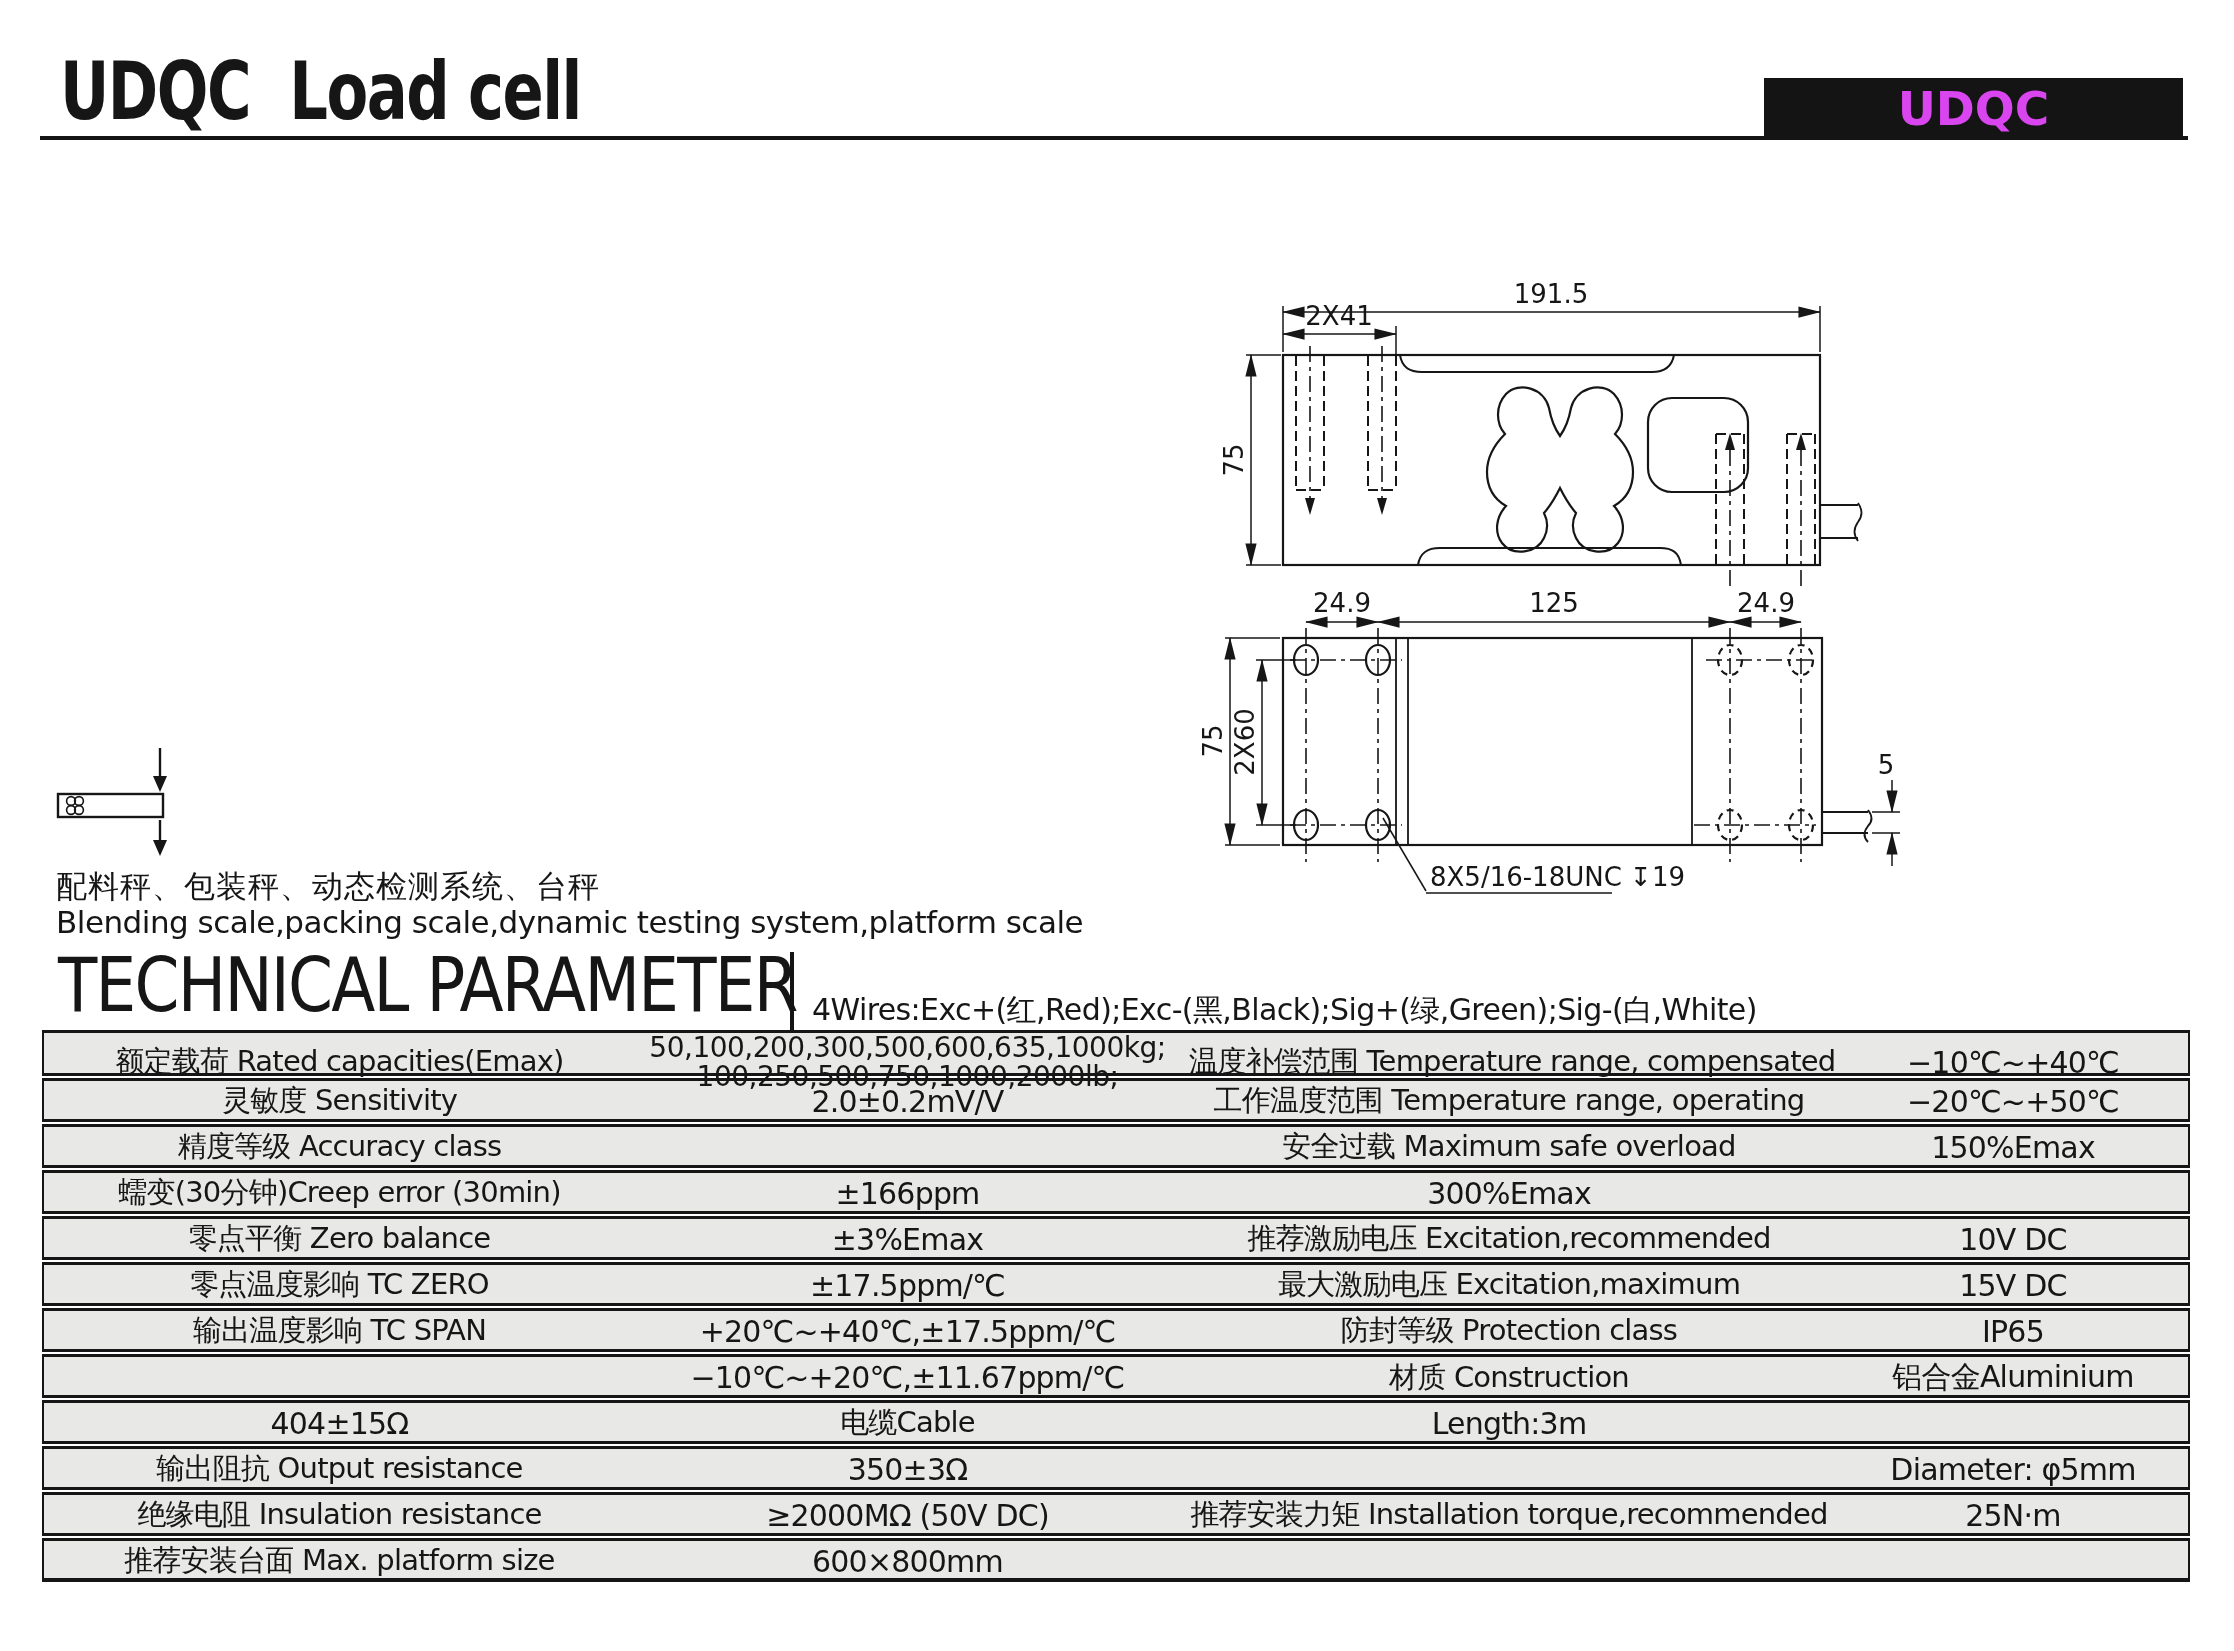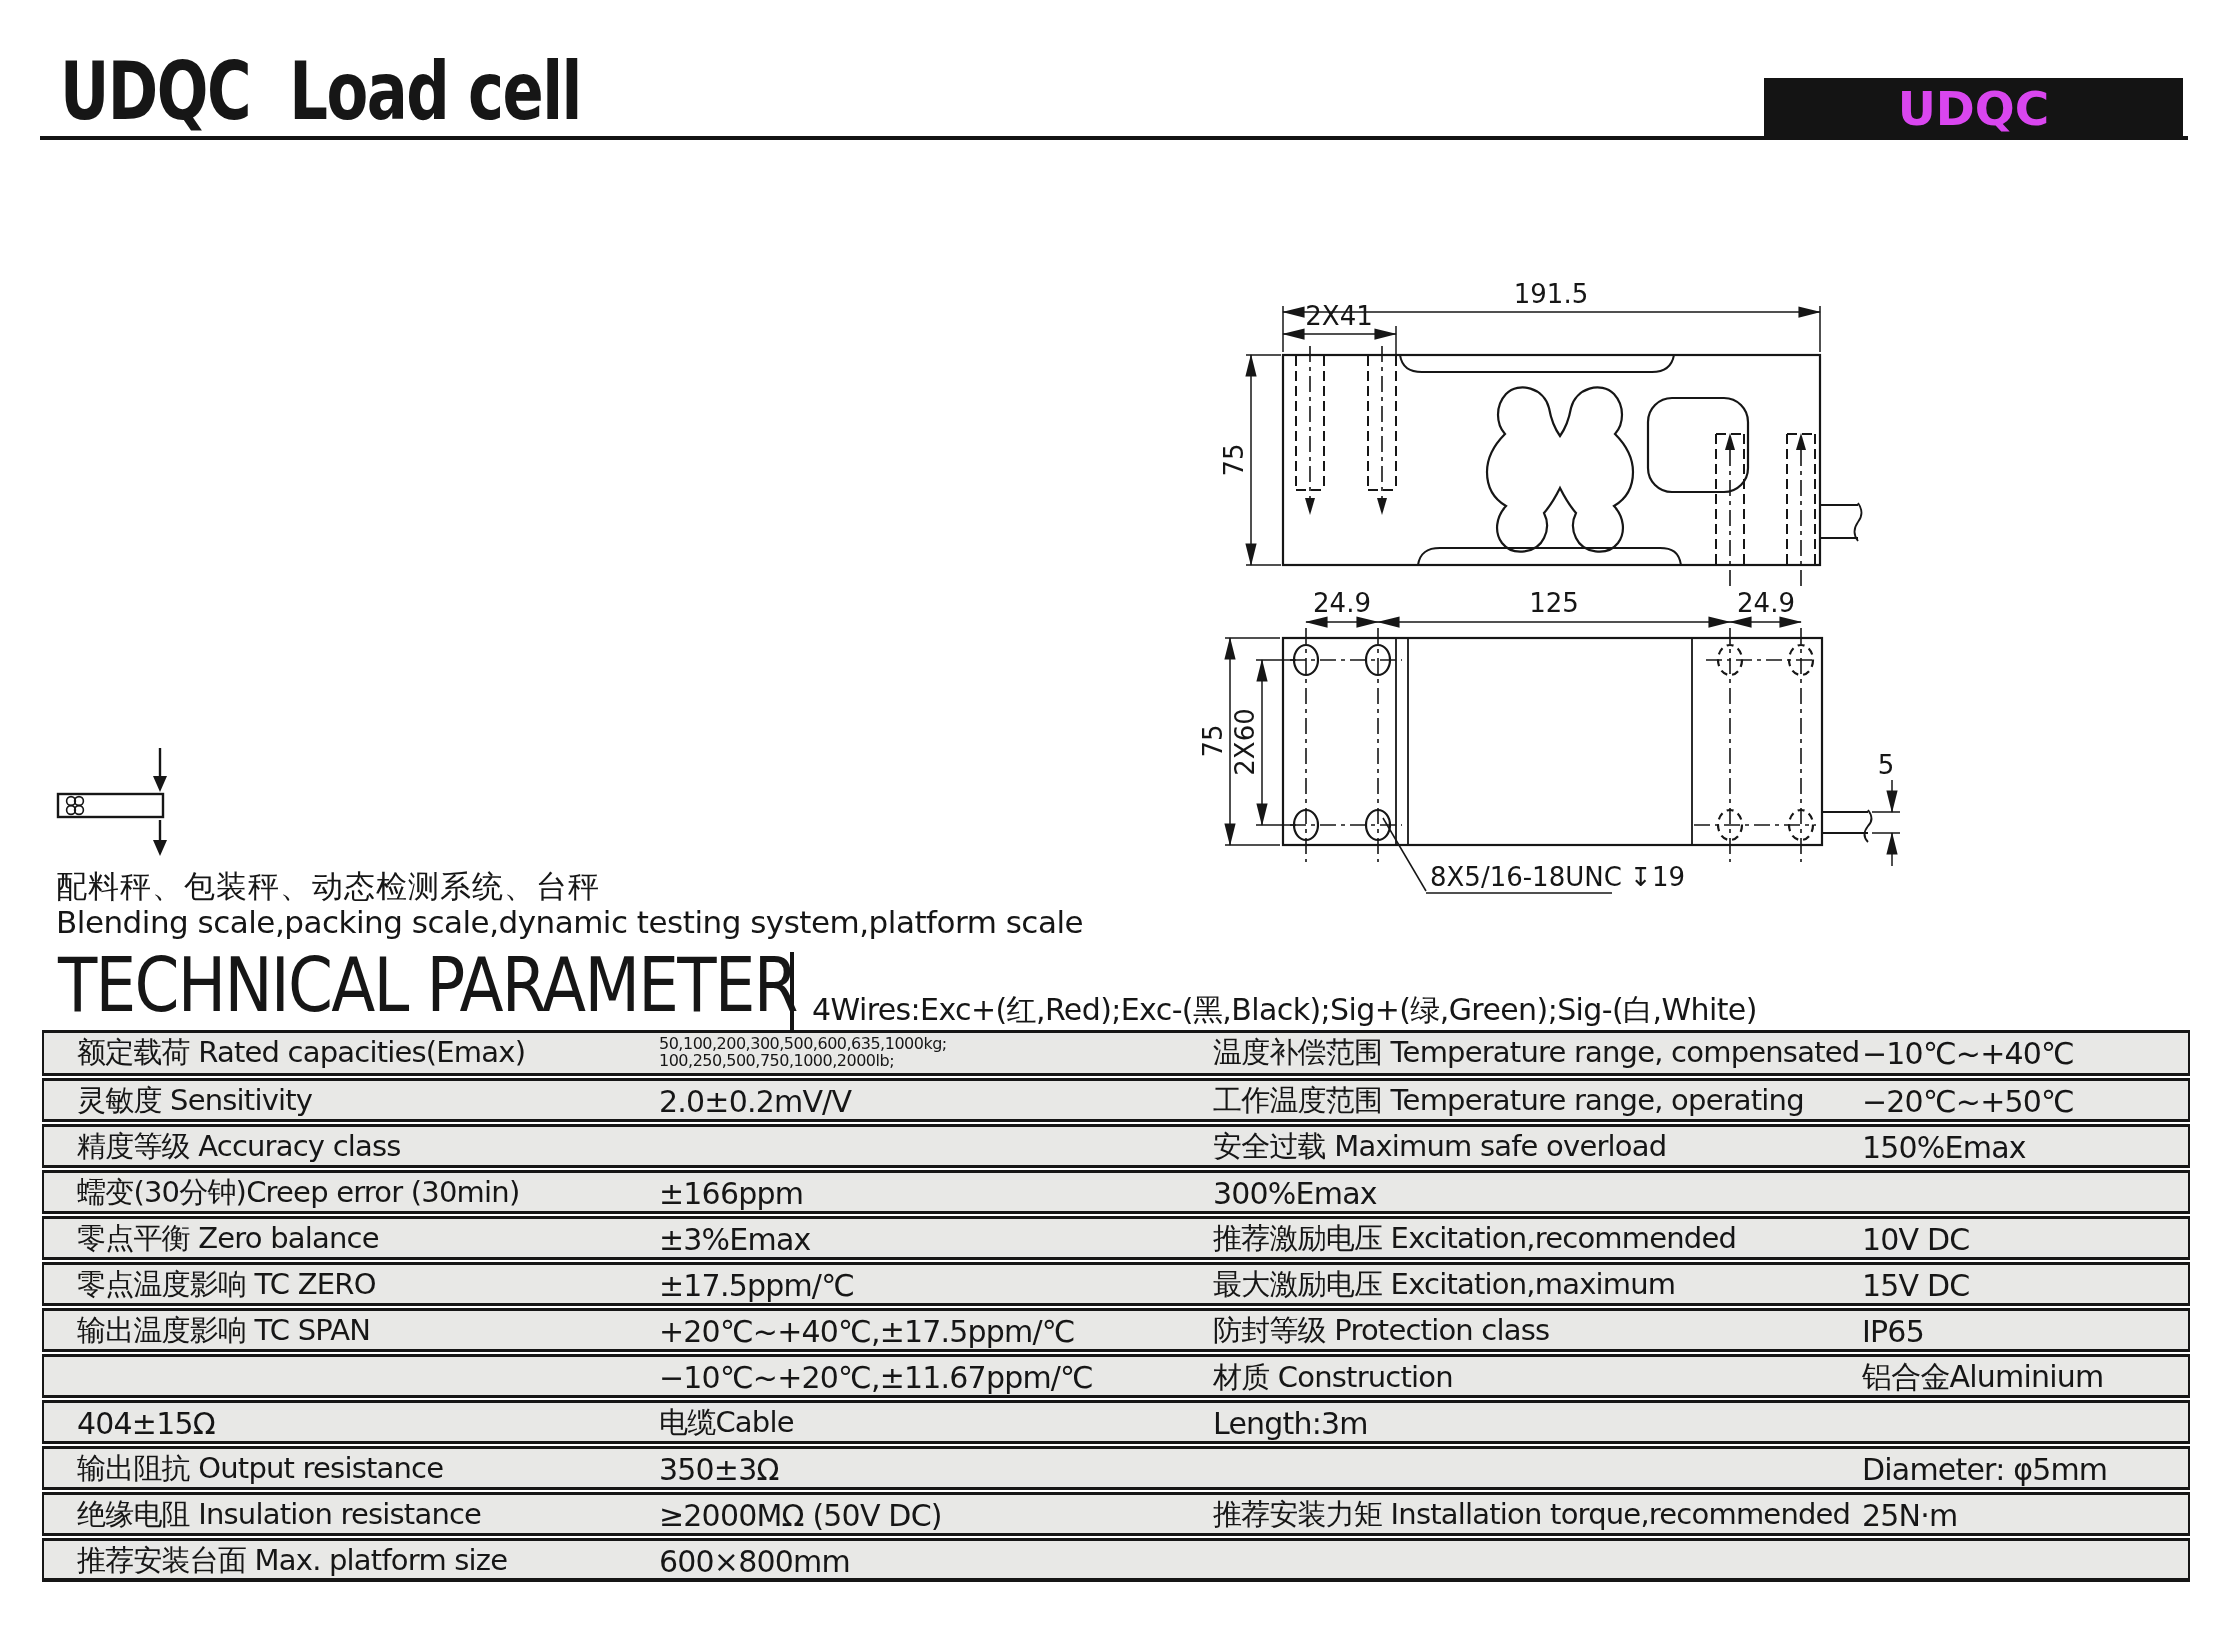--- a/index.html
+++ b/index.html
@@ -20,23 +20,23 @@
   #heading{left:58px;top:948px;font-size:74px;line-height:1;letter-spacing:-2px;
            transform:scaleX(.87);transform-origin:left top;}
   #hbar{left:790px;top:952px;width:4px;height:84px;background:#141414;}
   #wiring{left:812px;top:990px;font-size:30px;letter-spacing:-0.6px;}
   
   #spec-table{left:42px;top:1030px;width:2148px;}
   .row{box-sizing:border-box;height:44px;background:#e8e8e6;border-top:3px solid #161616;
        border-bottom:3px solid #161616;border-left:2px solid #161616;border-right:2px solid #161616;
        margin-bottom:2px;display:grid;grid-template-columns:582px 554px 649px auto;align-items:center;}
   .row.tall{height:46px;}
-  .cell{padding-left:33px;font-size:29px;letter-spacing:-0.8px;white-space:nowrap;overflow:visible;}
+  .cell{padding-left:9px;font-size:29px;letter-spacing:-0.8px;white-space:nowrap;overflow:visible;text-align:center;}
   .cell.value{font-size:30px;}
-  .cell.small{font-size:16px;line-height:1.05;letter-spacing:-0.5px;white-space:pre-line;}
+  .cell.small{font-size:28px;line-height:1.05;letter-spacing:-0.5px;white-space:pre-line;}
   svg text{font-family:"DejaVu Sans","Liberation Sans",sans-serif;fill:#161616;}
 </style>
 </head>
 <body>
 
 <div class="abs" id="title">UDQC  Load cell</div>
 <div class="abs" id="rule"></div>
 <div class="abs" id="badge">UDQC</div>
 
 <svg class="abs" style="left:0;top:0" width="2234" height="1651" viewBox="0 0 2234 1651">

